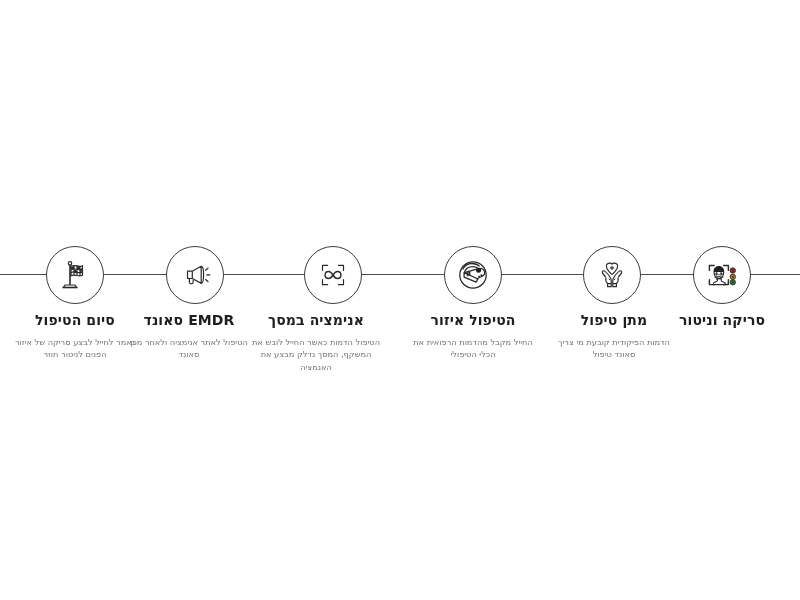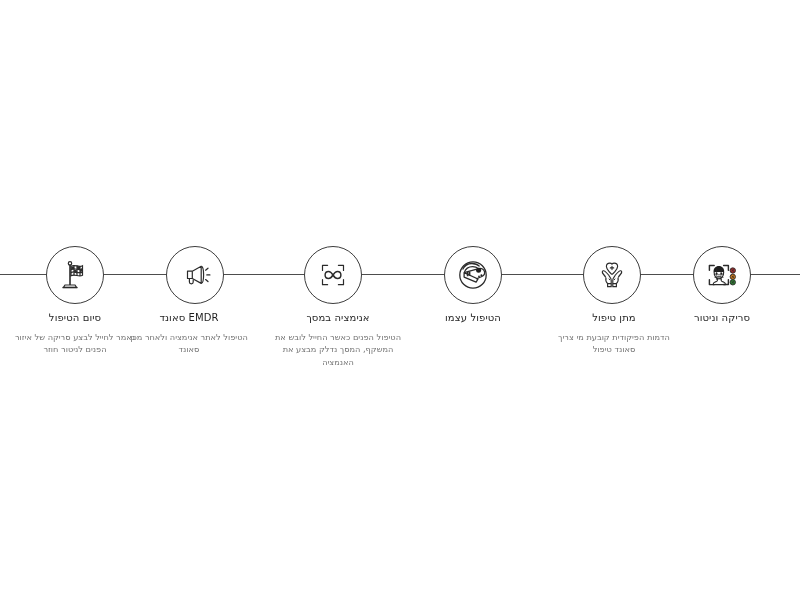--- a/index.html
+++ b/index.html
@@ -38,22 +38,22 @@
   
   .step-text{
     position:absolute;
     top:312px;
     width:132px;
     text-align:center;
     direction:rtl;
     z-index:2;
   }
   .step-title{
-    font-size:10px;
-    font-weight:normal;
+    font-size:14px;
+    font-weight:bold;
     color:#1e1e1e;
     letter-spacing:.1px;
     line-height:1.25;
     margin:0 0 6px 0;
   }
   .step-desc{
     font-size:8.2px;
     font-weight:normal;
     color:#727272;
     line-height:1.55;
@@ -121,23 +121,23 @@
 
         <path d="M6.5 12.4V7.3h5.1" stroke-linecap="round" stroke-linejoin="round"></path>
         <path d="M22.4 7.3h5.1v5.1" stroke-linecap="round" stroke-linejoin="round"></path>
         <path d="M27.5 21.6v5.1h-5.1" stroke-linecap="round" stroke-linejoin="round"></path>
         <path d="M11.6 26.7H6.5v-5.1" stroke-linecap="round" stroke-linejoin="round"></path>
 
         <path d="M17 17c-1.5-2.4-2.8-3.5-4.4-3.5-2.0 0-3.5 1.6-3.5 3.5s1.5 3.5 3.5 3.5c1.6 0 2.9-1.1 4.4-3.5zM17 17c1.5 2.4 2.8 3.5 4.4 3.5 2.0 0 3.5-1.6 3.5-3.5s-1.5-3.5-3.5-3.5c-1.6 0-2.9 1.1-4.4 3.5z" fill="none" stroke-width="1.45"></path>
       </svg>
     </span>
   </div>
-  <div class="step-text" style="left:272px;">
+  <div class="step-text" style="left:250px;">
     <p class="step-title">אנימציה במסך</p>
-    <p class="step-desc">הטיפול הפנים כאשר החייל לובש את המשקף, המסך נדלק מבצע את האנמציה</p>
+    <p class="step-desc">הטיפול הדמות כאשר החייל לובש את המשקף, המסך נדלק מבצע את האנמציה</p>
   </div>
 
   <div class="step-node" style="left:444px;">
     <span>
       <svg width="36" height="36" viewBox="0 0 36 36" fill="none" stroke="#2b2b2b" stroke-width="1.15">
 
         <circle cx="18" cy="18" r="13.2" fill="none" stroke-width="1.3"></circle>
 
         <path d="M7.6 12.6c1.6-3.7 5.3-6.1 9.4-6.1 3.2 0 5.6 1.0 7.6 2.9" fill="none" stroke-width="1.3"></path>
         <path d="M9.2 15.6c1.2-3.6 4.6-6.0 8.4-6.0 2.4 0 4.3.7 6.0 2.0" fill="none"></path>
@@ -149,21 +149,22 @@
         <path d="M12.6 15.1v4.2M14.6 14.5v4.3" stroke-width="1.6"></path>
 
         <circle cx="23.6" cy="13.2" r="2.5" fill="#1f1f1f" stroke="none"></circle>
 
         <circle cx="26.4" cy="18.3" r="1.0" fill="#1f1f1f" stroke="none"></circle>
         <circle cx="24.0" cy="19.4" r="0.85" fill="#1f1f1f" stroke="none"></circle>
       </svg>
     </span>
   </div>
   <div class="step-text" style="left:407px;">
-    <p class="step-title">הטיפול עצמו</p>
+    <p class="step-title">הטיפול איזור</p>
+    <p class="step-desc">החייל מקבל מהדמות הרפואית את הכלי הטיפולי</p>
   </div>
 
   <div class="step-node" style="left:583px;">
     <span>
       <svg width="34" height="34" viewBox="0 0 34 34" fill="none" stroke="#2b2b2b" stroke-width="1.15">
 
         <path d="M17 15.4l-3.5-3.6c-1.4-1.5-1.3-3.8.2-5.1 1.45-1.25 3.5-1.0 4.8.45l-1.5-.0z" fill="none" opacity="0"></path>
         <path d="M17 16.2c-.3 0-5.6-4.6-5.6-7.6 0-1.95 1.55-3.45 3.45-3.45 1.0 0 1.75.4 2.15.9.4-.5 1.15-.9 2.15-.9 1.9 0 3.45 1.5 3.45 3.45 0 3.0-5.3 7.6-5.6 7.6z" fill="none" stroke-linejoin="round"></path>
 
         <path d="M17 8.2v3.4M15.3 9.9h3.4" stroke-width="1.1" stroke-linecap="round"></path>

